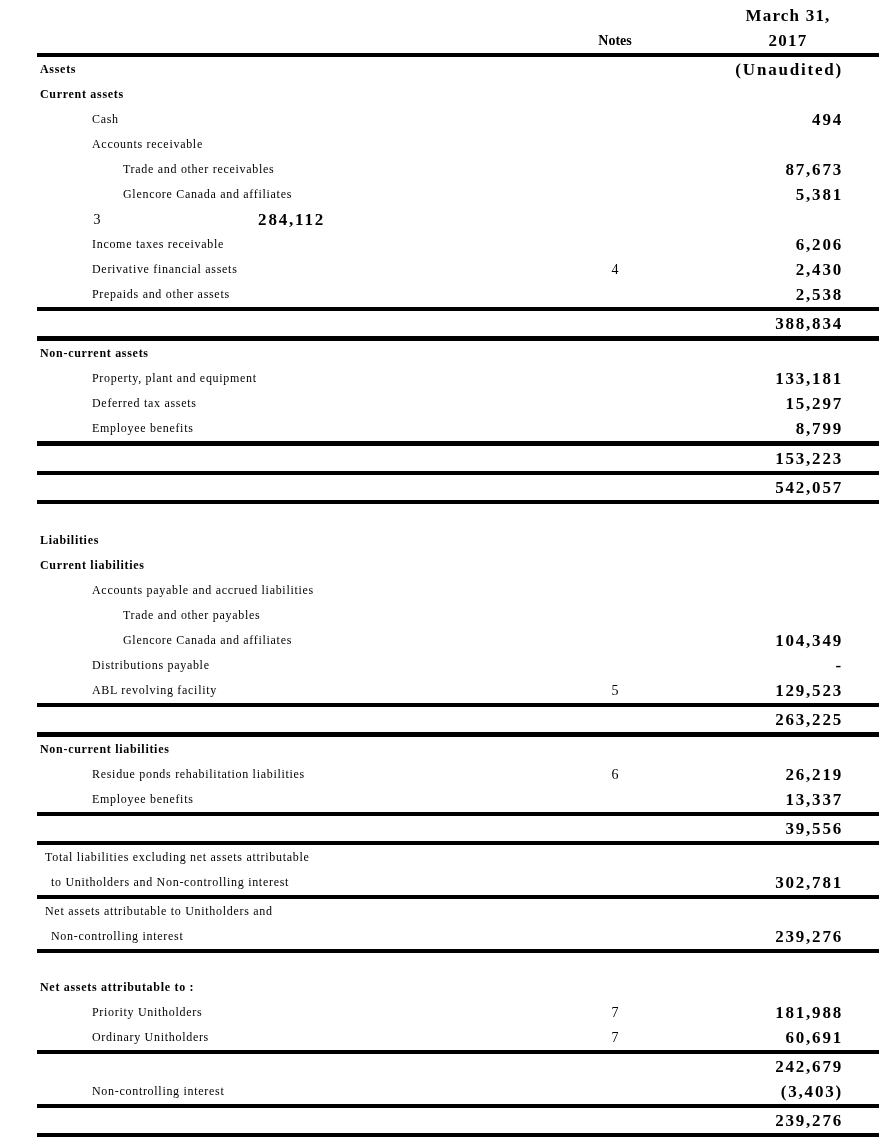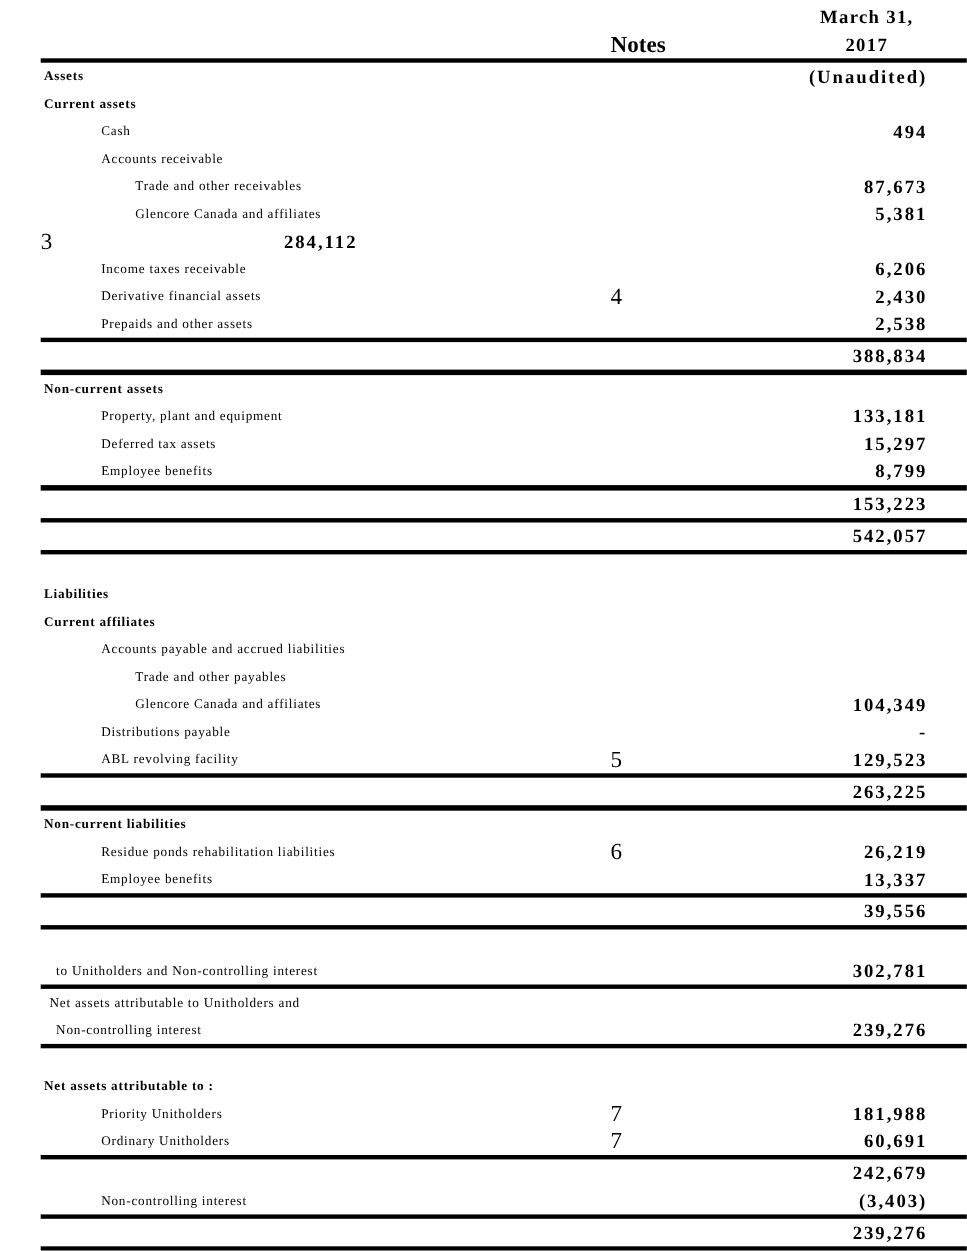--- a/index.html
+++ b/index.html
@@ -26,22 +26,22 @@
   .col-label {
     flex: 1 1 auto;
     font-size: 12px;
     letter-spacing: 0.7px;
     white-space: nowrap;
     overflow: hidden;
   }
   .col-note {
     width: 120px;
     flex: 0 0 120px;
-    text-align: left;
-    font-size: 21px;
+    text-align: center;
+    font-size: 14px;
   }
   .col-value {
     width: 204px;
     flex: 0 0 204px;
     box-sizing: border-box;
     text-align: right;
     padding: 0 36px 0 10px;
     font-size: 17px;
     font-weight: bold;
     letter-spacing: 1.8px;
@@ -172,21 +172,21 @@
           <div class="col-value">542,057</div>
         </div>
         <div class="rule" style="height: 4px;"></div>
         <div class="gap" style="height: 24px;"></div>
         <div class="row">
           <div class="col-label indent0 bold">Liabilities</div>
           <div class="col-note"></div>
           <div class="col-value"></div>
         </div>
         <div class="row">
-          <div class="col-label indent0 bold">Current affiliates</div>
+          <div class="col-label indent0 bold">Current liabilities</div>
           <div class="col-note"></div>
           <div class="col-value"></div>
         </div>
         <div class="row">
           <div class="col-label indent1">Accounts payable and accrued liabilities</div>
           <div class="col-note"></div>
           <div class="col-value"></div>
         </div>
         <div class="row">
           <div class="col-label indent2">Trade and other payables</div>
@@ -231,20 +231,21 @@
         </div>
         <div class="rule" style="height: 4px;"></div>
         <div class="row">
           <div class="col-label indent0"></div>
           <div class="col-note"></div>
           <div class="col-value">39,556</div>
         </div>
         <div class="rule" style="height: 4px;"></div>
         <div class="row wrap2">
           <div class="col-label indent0">
+            <div class="line1">Total liabilities excluding net assets attributable</div>
             <div class="line2">to Unitholders and Non-controlling interest</div>
           </div>
           <div class="col-note"></div>
           <div class="col-value">302,781</div>
         </div>
         <div class="rule" style="height: 4px;"></div>
         <div class="row wrap2">
           <div class="col-label indent0">
             <div class="line1">Net assets attributable to Unitholders and</div>
             <div class="line2">Non-controlling interest</div>

